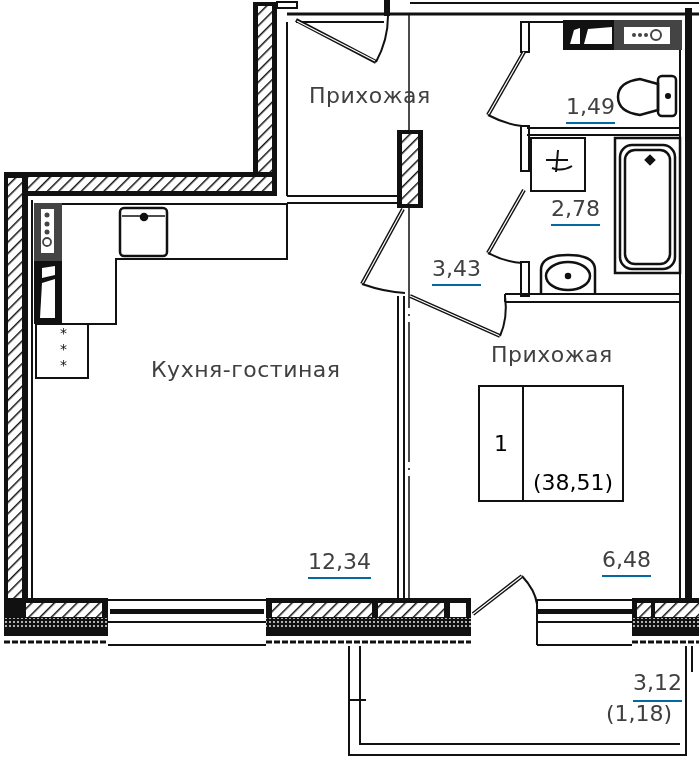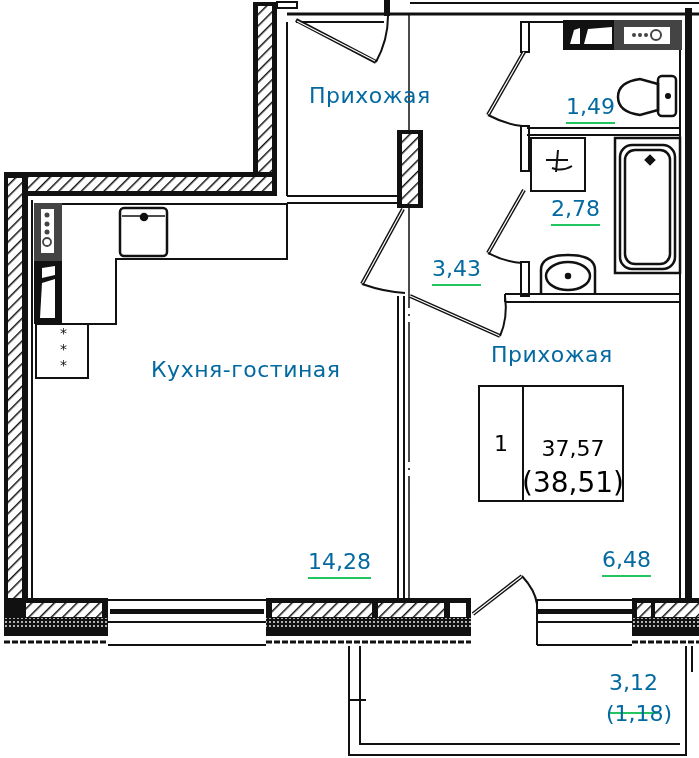--- a/index.html
+++ b/index.html
@@ -1,26 +1,26 @@
 <!DOCTYPE html>
 <html><head>
 <meta charset="utf-8">
 <style>
   html, body { margin:0; padding:0; background:#ffffff; }
   body { width:699px; height:758px; overflow:hidden; position:relative; font-family:"DejaVu Sans", sans-serif; }
   #plan { position:absolute; left:0; top:0; width:699px; height:758px; }
-  .lbl { position:absolute; color:#0369a1; font-family:"DejaVu Sans", sans-serif; white-space:nowrap; line-height:1; }
+  .lbl { position:absolute; color:#404040; font-family:"DejaVu Sans", sans-serif; white-space:nowrap; line-height:1; }
   .room-name { font-size:22px; letter-spacing:0.5px; }
   .area { font-size:22px; }
-  .ul { border-bottom:2px solid #22c55e; padding-bottom:4px; }
+  .ul { border-bottom:2px solid #0369a1; padding-bottom:4px; }
   .sum-table { position:absolute; left:478px; top:385px; width:146px; height:117px; border:2px solid #111; box-sizing:border-box; }
   .sum-count { position:absolute; left:0; top:0; width:44px; height:100%; border-right:2px solid #111; box-sizing:border-box; display:flex; align-items:center; justify-content:center; font-size:22px; }
   .sum-living { position:absolute; left:44px; top:0; right:0; height:44px; border-bottom:2px solid #111; box-sizing:border-box; display:flex; align-items:center; justify-content:center; font-size:22px; }
   .sum-total { position:absolute; left:44px; top:44px; right:0; height:34px; display:flex; align-items:center; justify-content:center; font-size:22px; }
-  .sum-total-bal { position:absolute; left:44px; top:78px; right:0; height:34px; display:flex; align-items:center; justify-content:center; font-size:28px; }
+  .sum-total-bal { position:absolute; left:44px; top:78px; right:0; height:34px; display:flex; align-items:center; justify-content:center; font-size:22px; }
 </style>
 </head>
 <body>
 
 <svg id="plan" viewBox="0 0 699 758" xmlns="http://www.w3.org/2000/svg">
   <defs>
     <pattern id="hatch" patternUnits="userSpaceOnUse" width="8" height="8" patternTransform="rotate(45)">
       <rect width="8" height="8" fill="#fff"></rect>
       <line x1="0" y1="0" x2="0" y2="8" stroke="#111" stroke-width="3"></line>
     </pattern>
@@ -235,25 +235,24 @@
   </g>
 </svg>
 
 <div class="lbl room-name" style="left:309px; top:85px;">Прихожая</div>
 <div class="lbl area ul" style="left:432px; top:258px;">3,43</div>
 
 <div class="lbl area ul" style="left:566px; top:96px;">1,49</div>
 <div class="lbl area ul" style="left:551px; top:198px;">2,78</div>
 
 <div class="lbl room-name" style="left:151px; top:359px;">Кухня-гостиная</div>
-<div class="lbl area ul" style="left:308px; top:551px;">14,28</div>
+<div class="lbl area ul" style="left:308px; top:551px;">12,34</div>
 
 <div class="lbl room-name" style="left:491px; top:344px;">Прихожая</div>
 <div class="lbl area ul" style="left:602px; top:549px;">6,48</div>
 
-<div class="lbl area ul" style="left:609px; top:672px; padding-bottom:18px;">3,12</div>
+<div class="lbl area ul" style="left:633px; top:672px; padding-bottom:6px;">3,12</div>
 <div class="lbl area" style="left:606px; top:703px;">(1,18)</div>
 
 <div class="sum-table">
   <div class="sum-count">1</div>
-  <div class="sum-total">37,57</div>
   <div class="sum-total-bal">(38,51)</div>
 </div>
 
 </body></html>

